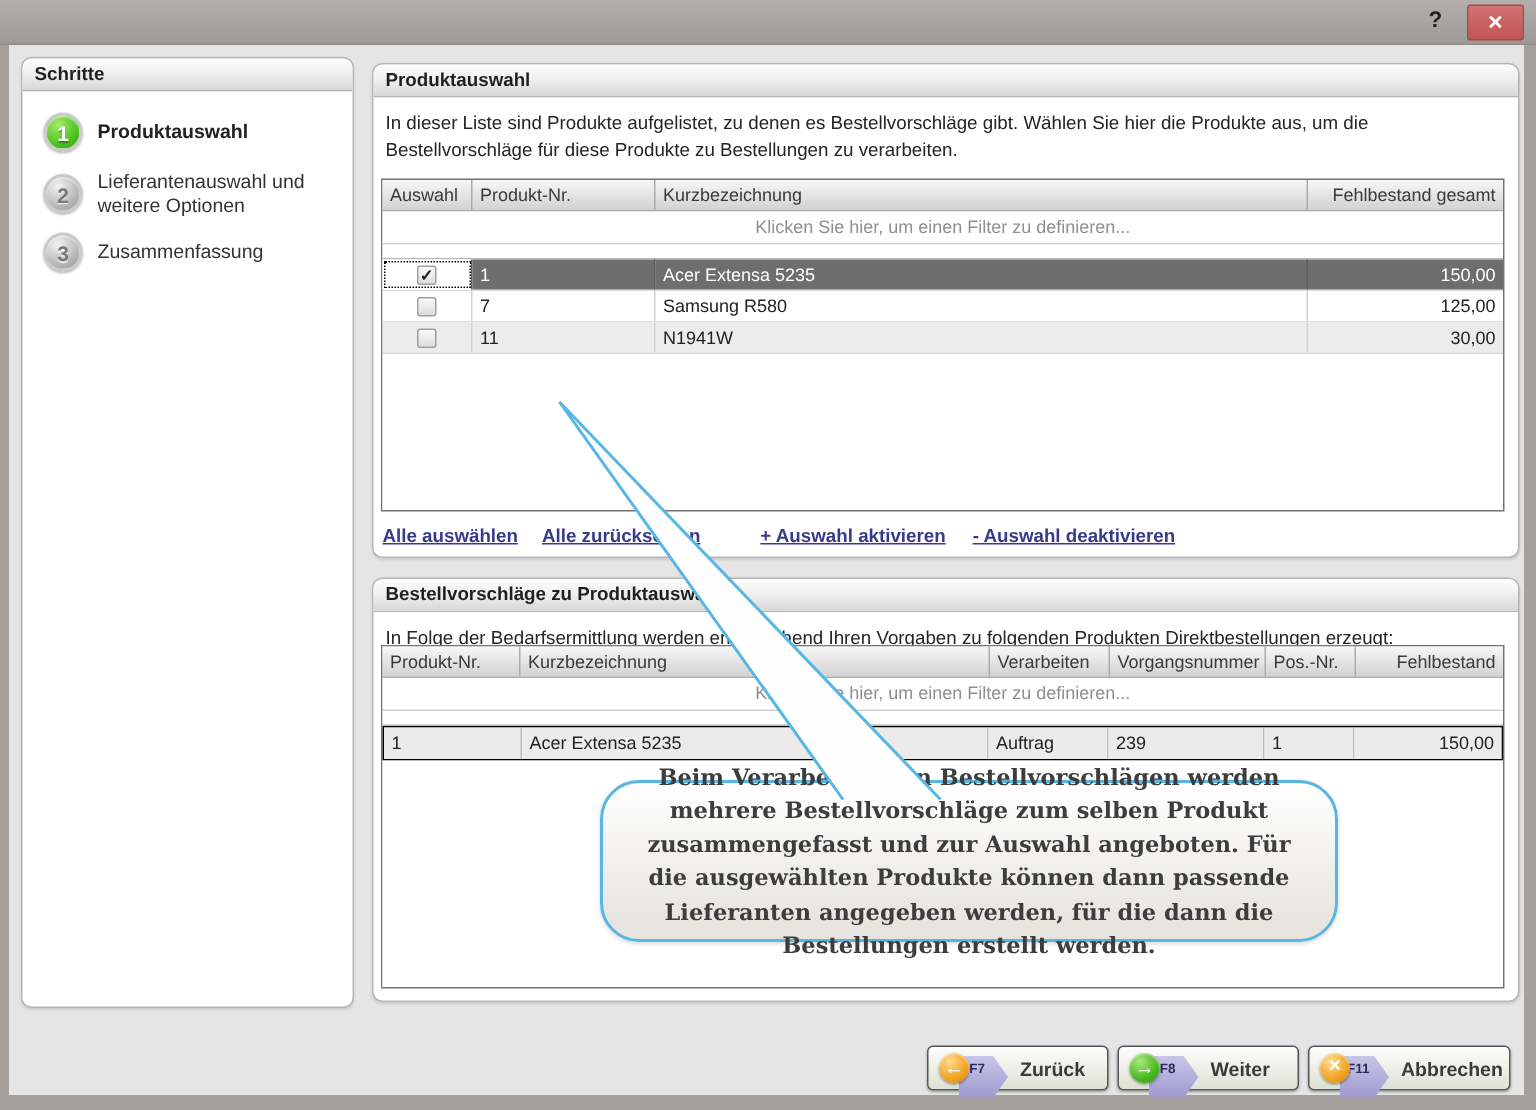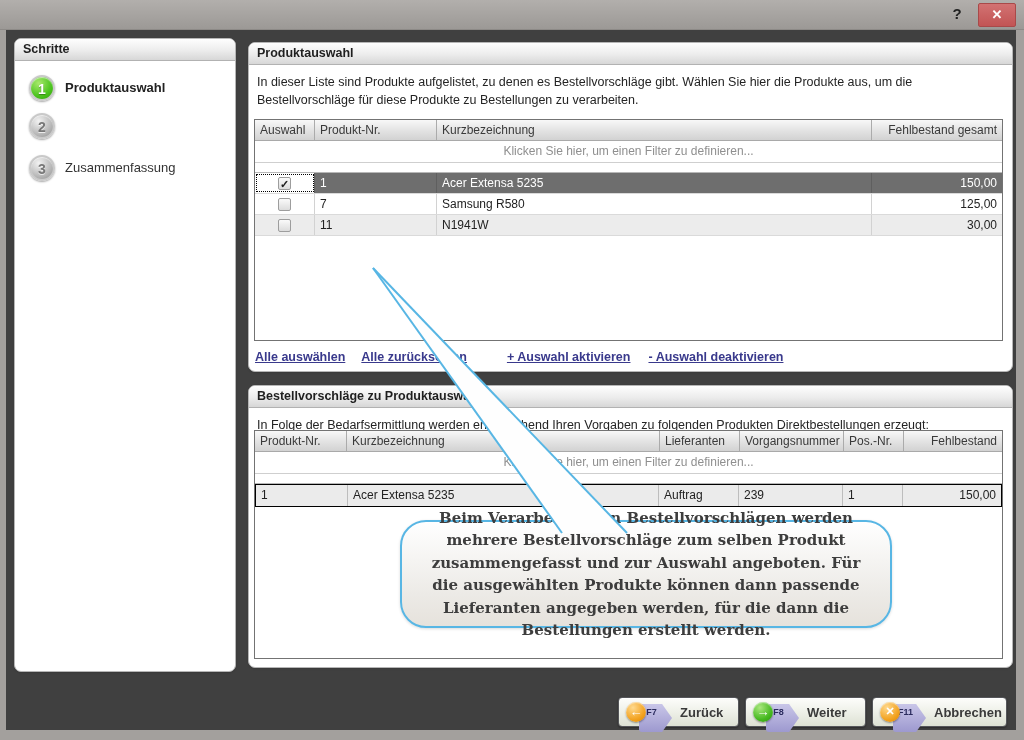--- a/index.html
+++ b/index.html
@@ -34,21 +34,21 @@
   .close-btn {
     position:absolute; right:8px; top:3px; width:38px; height:24px;
     background:linear-gradient(#d27272,#c25454);
     border:1px solid #a94949; border-radius:2px;
     color:#fff; font-weight:bold; font-size:13px; text-align:center; line-height:22px;
     cursor:default;
   }
   
   .window-body {
     position:absolute; left:6px; top:30px; width:1010px; height:700px;
-    background:#404040;
+    background:#e5e5e5;
   }
   
   .panel {
     position:absolute; background:#fff;
     border:1px solid #b6b6b6; border-radius:7px;
     box-shadow:0 1px 2px rgba(0,0,0,0.12);
   }
   .panel-header {
     height:22px; line-height:21px;
     background:linear-gradient(#fefefe,#ececec 55%,#d7d7d7);
@@ -183,20 +183,21 @@
 <div class="window-body">
 
   <div class="panel" style="left:8px; top:8px; width:222px; height:634px;">
     <div class="panel-header">Schritte</div>
     <div class="step-row" style="top:36px;">
       <span class="step-circle active">1</span>
       <span class="step-label active">Produktauswahl</span>
     </div>
     <div class="step-row" style="top:74px; width:200px;">
       <span class="step-circle inactive">2</span>
+      <span class="step-label">Lieferantenauswahl und weitere Optionen</span>
     </div>
     <div class="step-row" style="top:116px;">
       <span class="step-circle inactive">3</span>
       <span class="step-label">Zusammenfassung</span>
     </div>
   </div>
 
   <div class="panel" style="left:242px; top:12px; width:765px; height:330px;">
     <div class="panel-header">Produktauswahl</div>
     <div class="panel-desc">In dieser Liste sind Produkte aufgelistet, zu denen es Bestellvorschläge gibt. Wählen Sie hier die Produkte aus, um die Bestellvorschläge für diese Produkte zu Bestellungen zu verarbeiten.</div>
@@ -250,21 +251,21 @@
   </div>
 
   <div class="panel" style="left:242px; top:355px; width:765px; height:283px;">
     <div class="panel-header">Bestellvorschläge zu Produktauswahl</div>
     <div class="panel-desc">In Folge der Bedarfsermittlung werden entsprechend Ihren Vorgaben zu folgenden Produkten Direktbestellungen erzeugt:</div>
 
     <div class="grid" style="left:5px; top:44px; right:9px; bottom:8px;">
       <div class="g-head">
         <div class="cell c2-prodnr">Produkt-Nr.</div>
         <div class="cell c2-kurz">Kurzbezeichnung</div>
-        <div class="cell c2-vart">Lieferanten</div>
+        <div class="cell c2-vart">Verarbeiten</div>
         <div class="cell c2-vnum">Vorgangsnummer</div>
         <div class="cell c2-pos">Pos.-Nr.</div>
         <div class="cell c2-fehl num">Fehlbestand</div>
       </div>
       <div class="filter-row">Klicken Sie hier, um einen Filter zu definieren...</div>
       <div class="spacer-row"></div>
 
       <div class="g-row focused">
         <div class="cell c2-prodnr">1</div>
         <div class="cell c2-kurz">Acer Extensa 5235</div>

